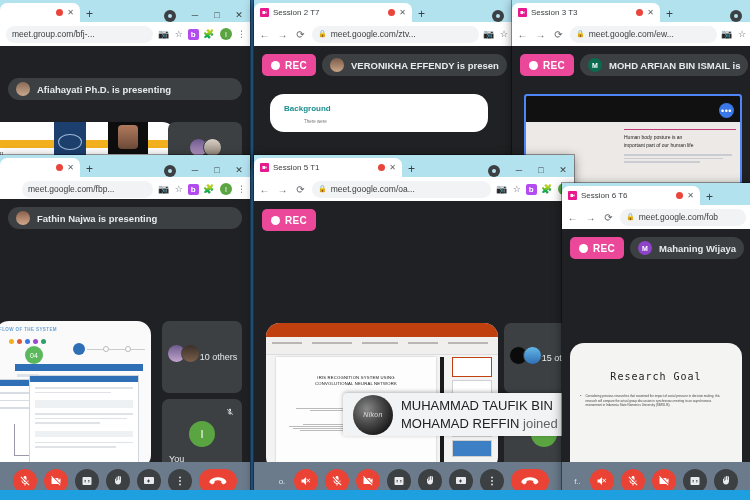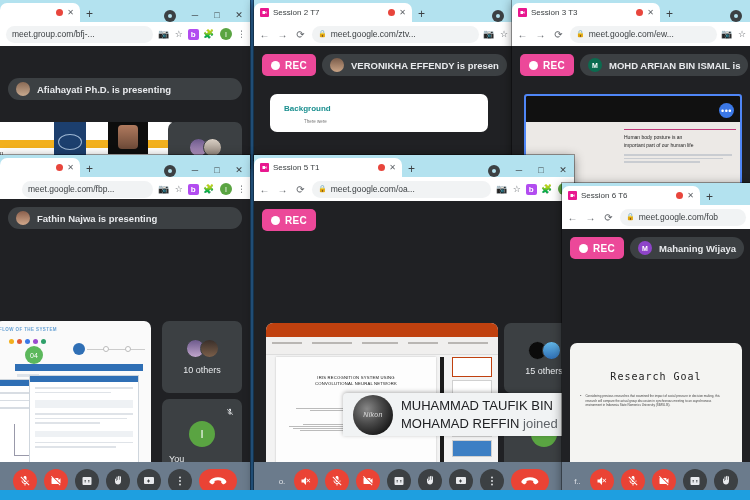--- a/index.html
+++ b/index.html
@@ -51,21 +51,21 @@
                    display:flex; align-items:center; padding:0 8px; gap:7px; }
   .pb-av { width:14px; height:14px; border-radius:50%; flex:0 0 auto; background:#5f6368;
            display:flex;align-items:center;justify-content:center;color:#fff;font-size:7px;font-weight:bold;}
   .pb-txt { font-size:9.5px; color:#e8eaed; font-weight:bold; white-space:nowrap; }
   .recbadge { background:#ec4899; border-radius:5px; height:22px; display:flex; align-items:center;
               gap:5px; padding:0 9px; flex:0 0 auto; }
   .recbadge .dot { width:9px; height:9px; border-radius:50%; background:#fff; }
   .recbadge .lbl { color:#fff; font-size:10px; font-weight:bold; letter-spacing:.3px; }
   .toprow { display:flex; align-items:center; gap:6px; padding:8px 8px 0 8px; }
 
-  .tile { background:#3c4043; border-radius:7px; display:flex; flex-direction:column;
+  .tile { background:#3c4043; border-radius:7px; display:flex; flex-direction:row;
           align-items:center; justify-content:center; position:relative; }
   .tile .names { font-size:9px; color:#e8eaed; }
   .stackav { display:flex; }
   .stackav i { width:19px; height:19px; border-radius:50%; display:block; border:1.5px solid #3c4043; }
   .stackav i + i { margin-left:-5px; }
   .you-av { width:26px; height:26px; border-radius:50%; background:#5aa442; color:#fff;
             display:flex; align-items:center; justify-content:center; font-size:11px; }
   .you-lbl { position:absolute; left:7px; bottom:5px; font-size:9px; color:#e8eaed; }
   .mutedot { position:absolute; right:6px; top:6px; width:13px; height:13px; border-radius:50%;
              background:#3c4043; display:flex; align-items:center; justify-content:center; }
@@ -74,21 +74,21 @@
   .ctrlbar { position:absolute; left:0; right:0; bottom:0; height:38px; background:#6b7b8c;
              display:flex; align-items:center; justify-content:center; gap:7px; }
   .cbtn { width:24px; height:24px; border-radius:50%; background:#3c4043; color:#e8eaed;
           display:flex; align-items:center; justify-content:center; flex:0 0 auto; }
   .cbtn.red { background:#ea4335; }
   .cbtn.hang { width:38px; border-radius:12px; background:#ea4335; }
   .cbtn svg { display:block; }
   .clocktxt { font-size:8px; color:#dfe3e8; margin-right:2px; }
 
   
-  .slide { background:#fff; border-radius:7px; overflow:hidden; position:relative; }
+  .slide { background:#fff; border-radius:14px; overflow:hidden; position:relative; }
   .slide-dark { background:#111; }
   .blueborder { border:2px solid #4f86f7; border-radius:3px; }
   .moredot { position:absolute; right:6px; top:7px; width:15px; height:15px; border-radius:50%;
              background:#3b78e7; color:#fff; font-size:9px; display:flex; align-items:center;
              justify-content:center; letter-spacing:.5px;}
   .slide h4 { font-size:8px; color:#1a8f8f; font-weight:bold; }
   .lineset div { height:1.5px; background:#c9ccd1; margin-bottom:2px; }
 
   .rg-title { font-family:"DejaVu Sans Mono", monospace; font-size:10px; color:#222;
               letter-spacing:1px; text-align:center; }

